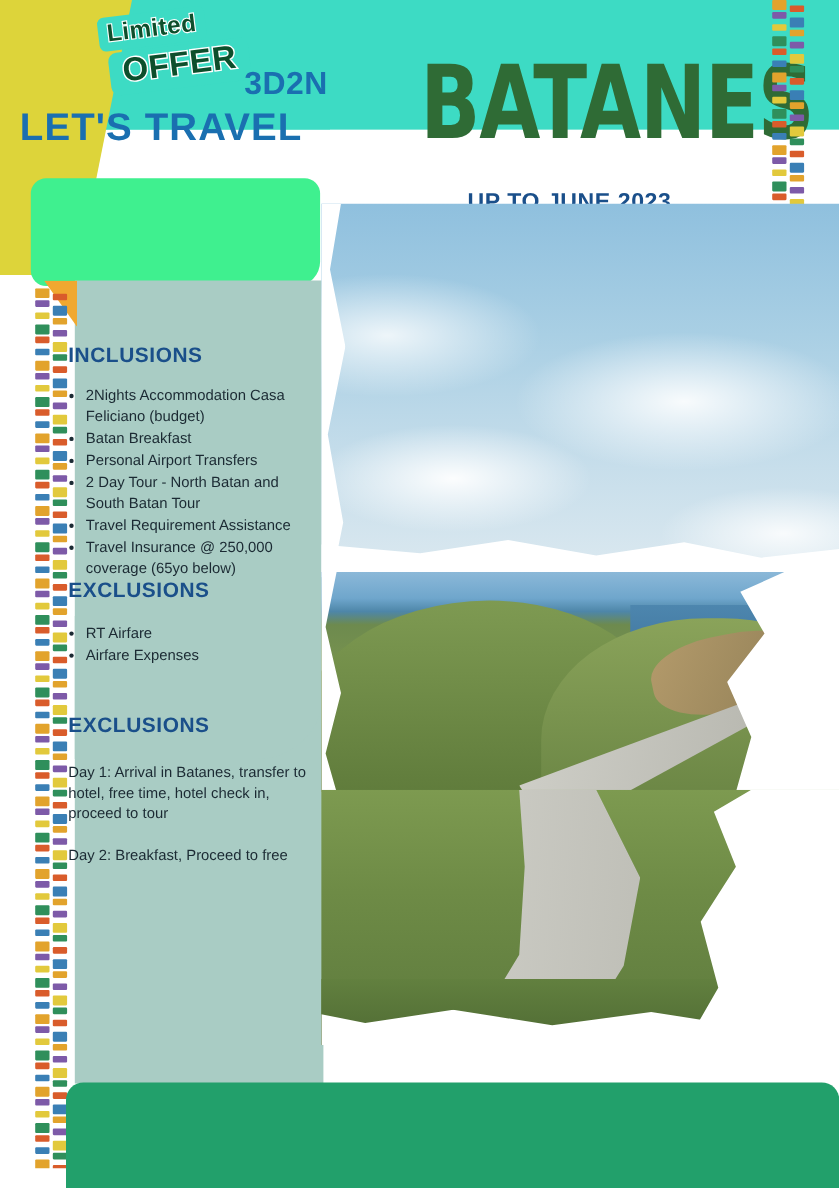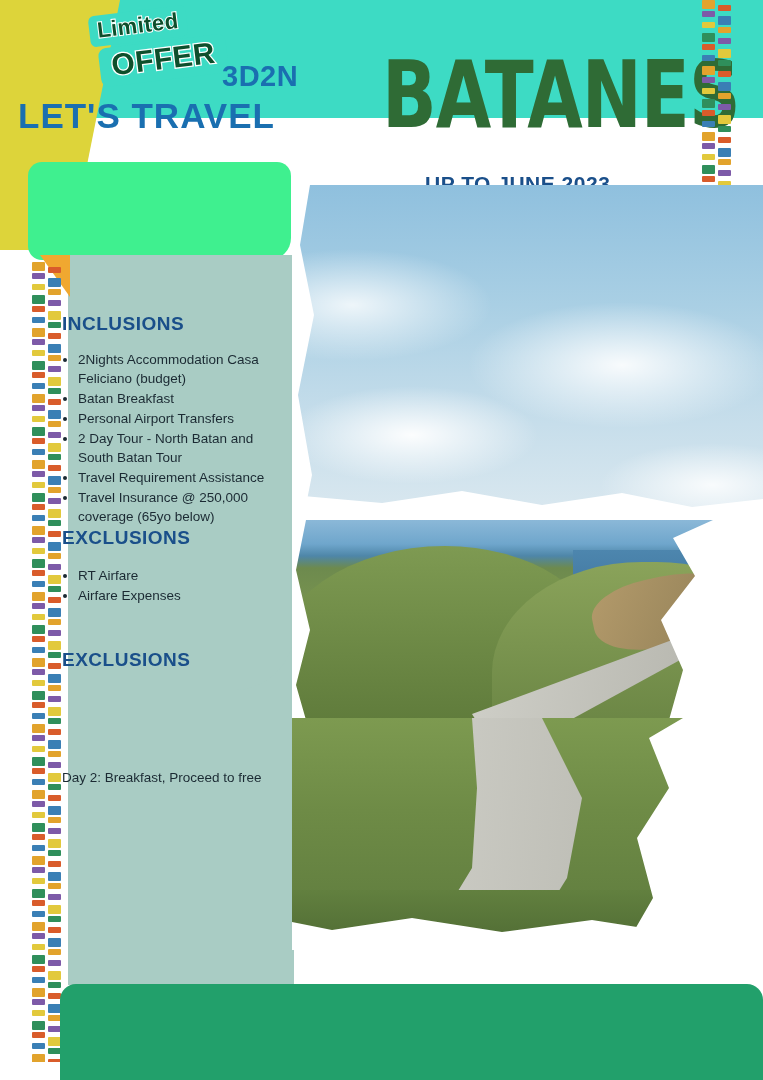--- a/index.html
+++ b/index.html
@@ -596,16 +596,17 @@
       <li>Travel Insurance @ 250,000 coverage (65yo below)</li>
     </ul>
 
   <div class="sec-head" id="h-excl">EXCLUSIONS</div>
   <ul class="bullets" id="ul-excl">
       <li>RT Airfare</li>
       <li>Airfare Expenses</li>
     </ul>
 
   <div class="sec-head" id="h-itin">EXCLUSIONS</div>
+  <div class="itin-block" id="it-0">  Day 1: Arrival in Batanes, transfer to hotel, free time, hotel check in, proceed to tour</div>
   <div class="itin-block" id="it-1">  Day 2: Breakfast, Proceed to free</div>
 
   <div class="bottom-band"></div>
 </div>
 
 </body></html>

